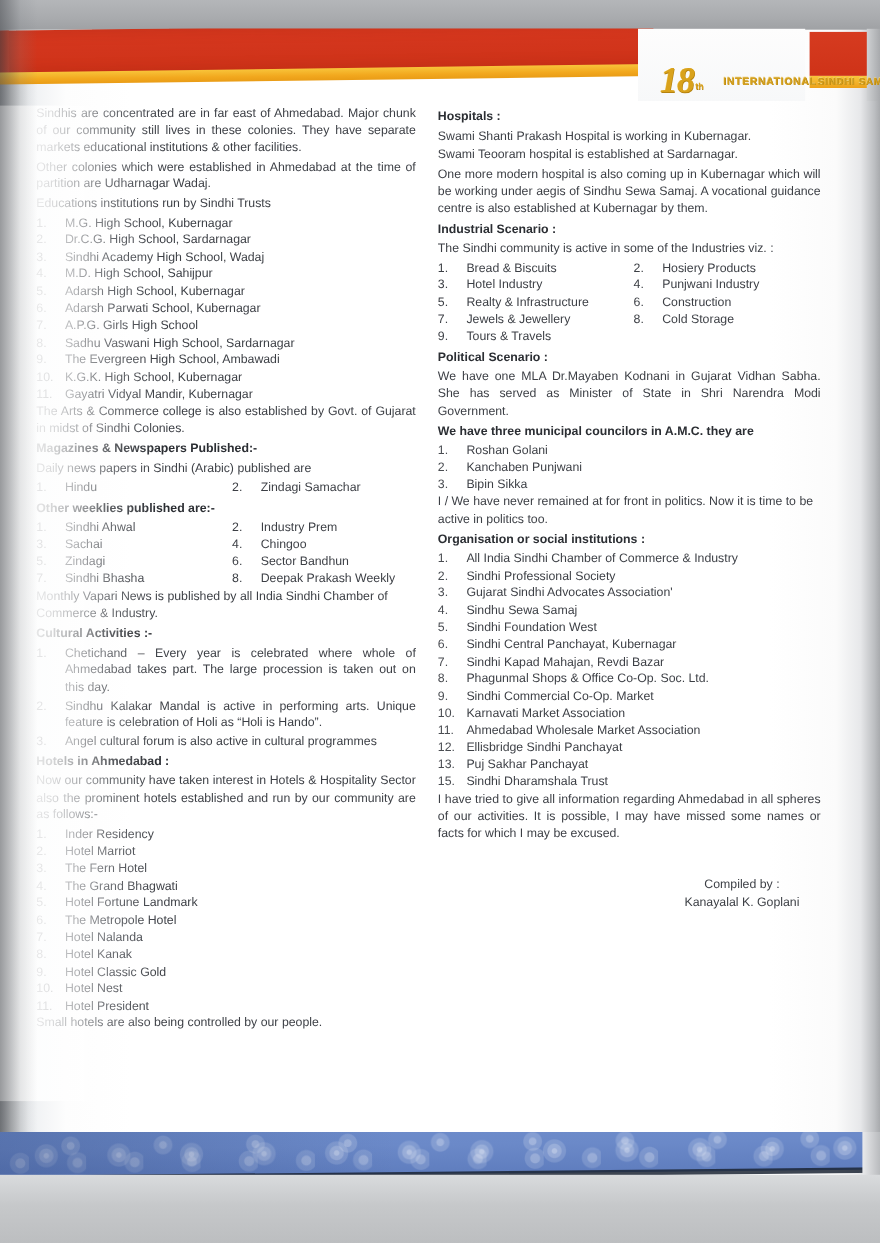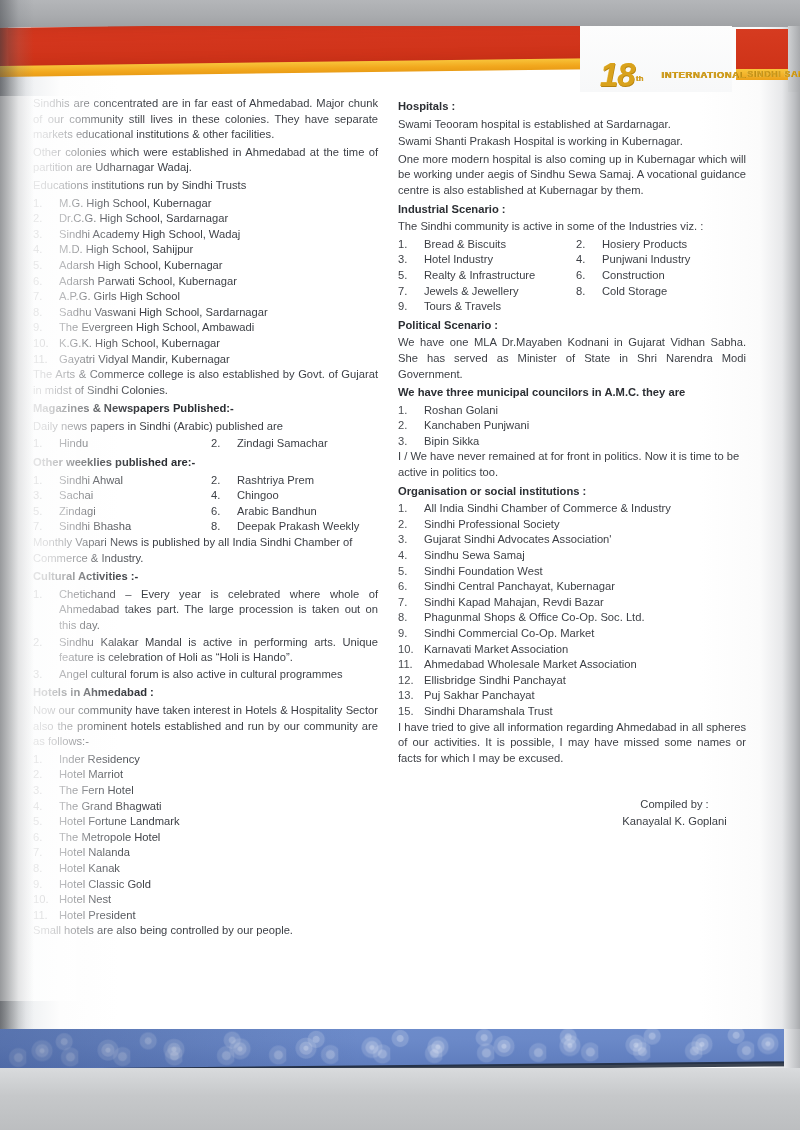--- a/index.html
+++ b/index.html
@@ -63,21 +63,21 @@
     position:absolute;left:788px;top:0px;width:12px;height:66px;
     background:linear-gradient(90deg,#cfd1d3,#a8aaad);
   }
 
   
   .logo{
     position:absolute;left:600px;top:28px;width:140px;height:40px;
     display:flex;align-items:center;gap:4px;
   }
   .logo-18{
-    font-family:Liberation Sans, sans-serif;
+    font-family:Liberation Serif, serif;
     font-size:33px;line-height:33px;font-weight:700;font-style:italic;
     color:#d9a21c;
     text-shadow:0.5px 0.5px 0 #b5820f, -0.4px -0.4px 0 #f3d37a;
     letter-spacing:-1px;
   }
   .logo-th{
     font-size:8px;font-weight:700;color:#d9a21c;align-self:flex-start;
     margin-top:20px;margin-left:-3px;text-shadow:0.4px 0.4px 0 #b5820f;
   }
   .logo-lines{display:flex;flex-direction:row;gap:1px;margin-left:14px;align-items:flex-end;}
@@ -271,41 +271,41 @@
       <p class="hdr">Other weeklies published are:-</p>
 
       <div>
         <div class="nl2">
           <span class="c cA">
               <span class="num">1.</span>
               <span>Sindhi Ahwal</span>
             </span>
           <span class="c cB">
               <span class="num">2.</span>
-              <span>Rashtriya Prem</span>
+              <span>Industry Prem</span>
             </span>
         </div>
         <div class="nl2">
           <span class="c cA">
               <span class="num">3.</span>
               <span>Sachai</span>
             </span>
           <span class="c cB">
               <span class="num">4.</span>
               <span>Chingoo</span>
             </span>
         </div>
         <div class="nl2">
           <span class="c cA">
               <span class="num">5.</span>
               <span>Zindagi</span>
             </span>
           <span class="c cB">
               <span class="num">6.</span>
-              <span>Arabic Bandhun</span>
+              <span>Sector Bandhun</span>
             </span>
         </div>
         <div class="nl2">
           <span class="c cA">
               <span class="num">7.</span>
               <span>Sindhi Bhasha</span>
             </span>
           <span class="c cB">
               <span class="num">8.</span>
               <span>Deepak Prakash Weekly</span>
@@ -381,22 +381,22 @@
             <span class="txt">Hotel President</span>
           </div>
       </div>
 
       <p>Small hotels are also being controlled by our people.</p>
     </div>
 
     <div class="col col-right">
 
       <p class="hdr">Hospitals :</p>
+      <p>Swami Shanti Prakash Hospital is working in Kubernagar.</p>
       <p>Swami Teooram hospital is established at Sardarnagar.</p>
-      <p>Swami Shanti Prakash Hospital is working in Kubernagar.</p>
       <p class="just">One more modern hospital is also coming up in Kubernagar which will be working under aegis of Sindhu Sewa Samaj. A vocational guidance centre is also established at Kubernagar by them.</p>
 
       <p class="hdr">Industrial Scenario :</p>
       <p>The Sindhi community is active in some of the Industries viz. :</p>
 
       <div>
         <div class="nl2">
           <span class="c cA">
               <span class="num">1.</span>
               <span>Bread  &amp; Biscuits</span>

